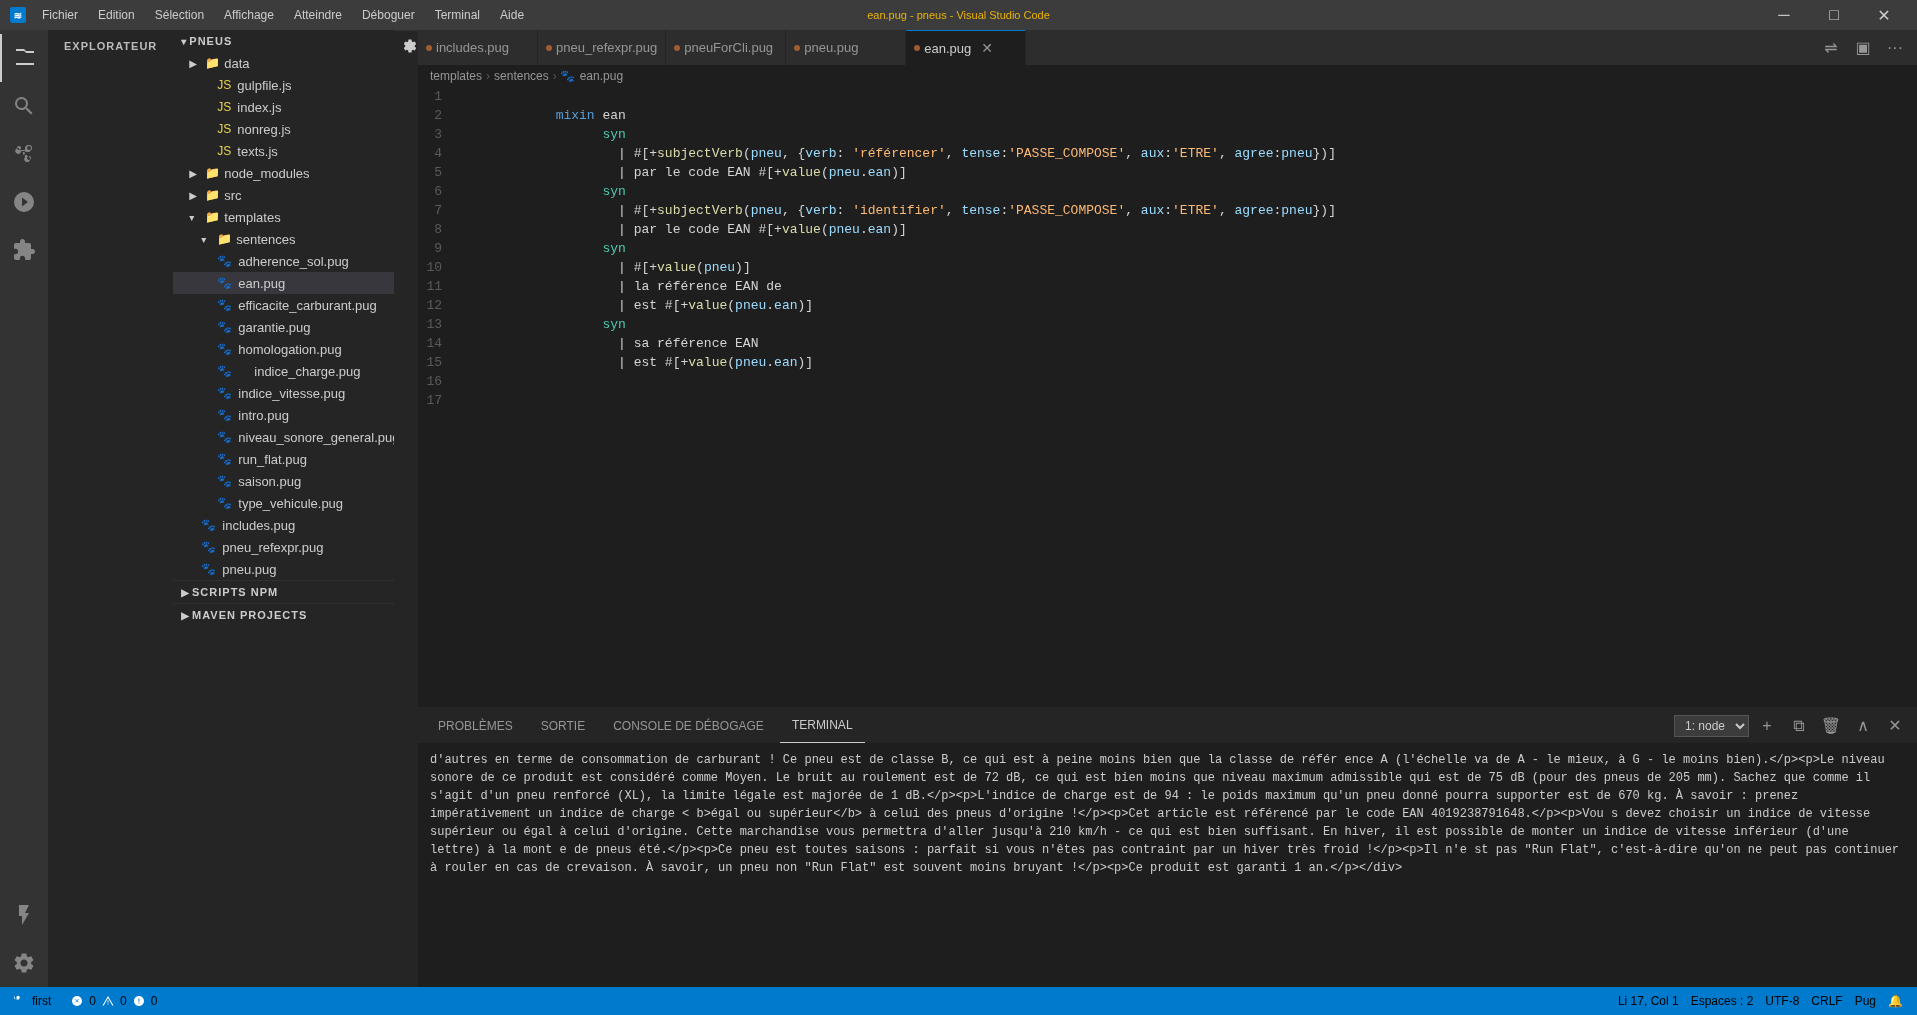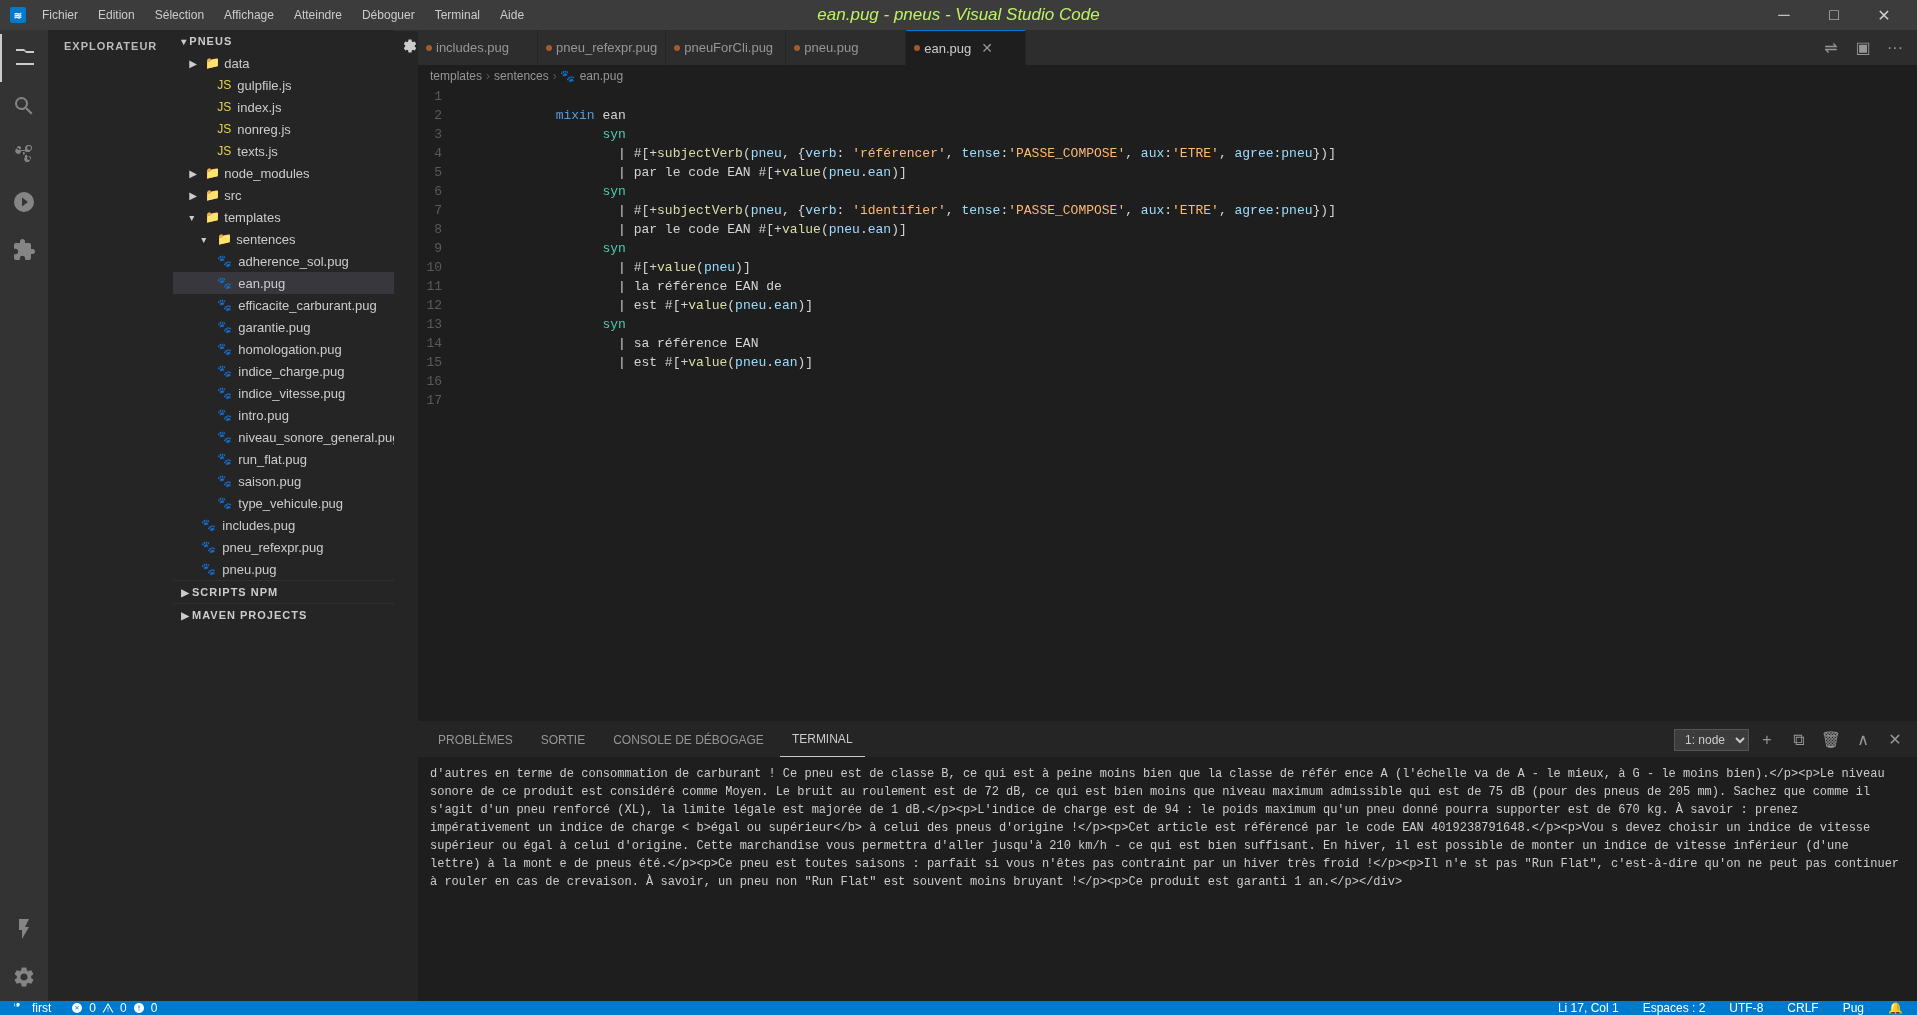--- a/index.html
+++ b/index.html
@@ -37,23 +37,22 @@
     .titlebar-menu span {
       padding: 2px 8px;
       font-size: 12px;
       color: #cccccc;
       cursor: pointer;
     }
     .titlebar-title {
       position: absolute;
       left: 50%;
       transform: translateX(-50%);
-      font-size: 17px;
-      color: #bef264;
-      font-style: italic;
+      font-size: 11px;
+      color: #eab308;
     }
     .titlebar-controls {
       display: flex;
       gap: 4px;
     }
     .titlebar-controls span {
       width: 46px;
       height: 30px;
       display: flex;
       align-items: center;
@@ -332,39 +331,38 @@
       flex: 1;
       overflow-y: auto;
       padding: 8px 12px;
       font-family: 'Consolas', 'Courier New', monospace;
       font-size: 12px;
       color: #cccccc;
       line-height: 1.5;
     }
     
     .status-bar {
-      height: 14px;
+      height: 28px;
       background: #007acc;
       display: flex;
       align-items: center;
       padding: 0 8px;
       font-size: 12px;
-      color: #ffffff;
+      color: #000000;
       flex-shrink: 0;
     }
     .status-bar .status-left {
       display: flex;
       align-items: center;
       gap: 8px;
     }
     .status-bar .status-right {
       margin-left: auto;
       display: flex;
       align-items: center;
-      gap: 12px;
     }
     .status-item {
       display: flex;
       align-items: center;
       gap: 4px;
       padding: 0 6px;
       height: 22px;
       cursor: pointer;
     }
     .error-warning {
@@ -540,21 +538,21 @@
         <span style="margin-left:2px">garantie.pug</span>
       </div>
 
       <div class="tree-item" style="padding-left:44px">
         <span class="file-icon pug-icon">🐾</span>
         <span style="margin-left:2px">homologation.pug</span>
       </div>
 
       <div class="tree-item" style="padding-left:44px">
         <span class="file-icon pug-icon">🐾</span>
-        <span style="margin-left:2px">indice_charge.pug</span>
+        <span style="margin-left:18px">indice_charge.pug</span>
       </div>
 
       <div class="tree-item" style="padding-left:44px">
         <span class="file-icon pug-icon">🐾</span>
         <span style="margin-left:2px">indice_vitesse.pug</span>
       </div>
 
       <div class="tree-item" style="padding-left:44px">
         <span class="file-icon pug-icon">🐾</span>
         <span style="margin-left:2px">intro.pug</span>

